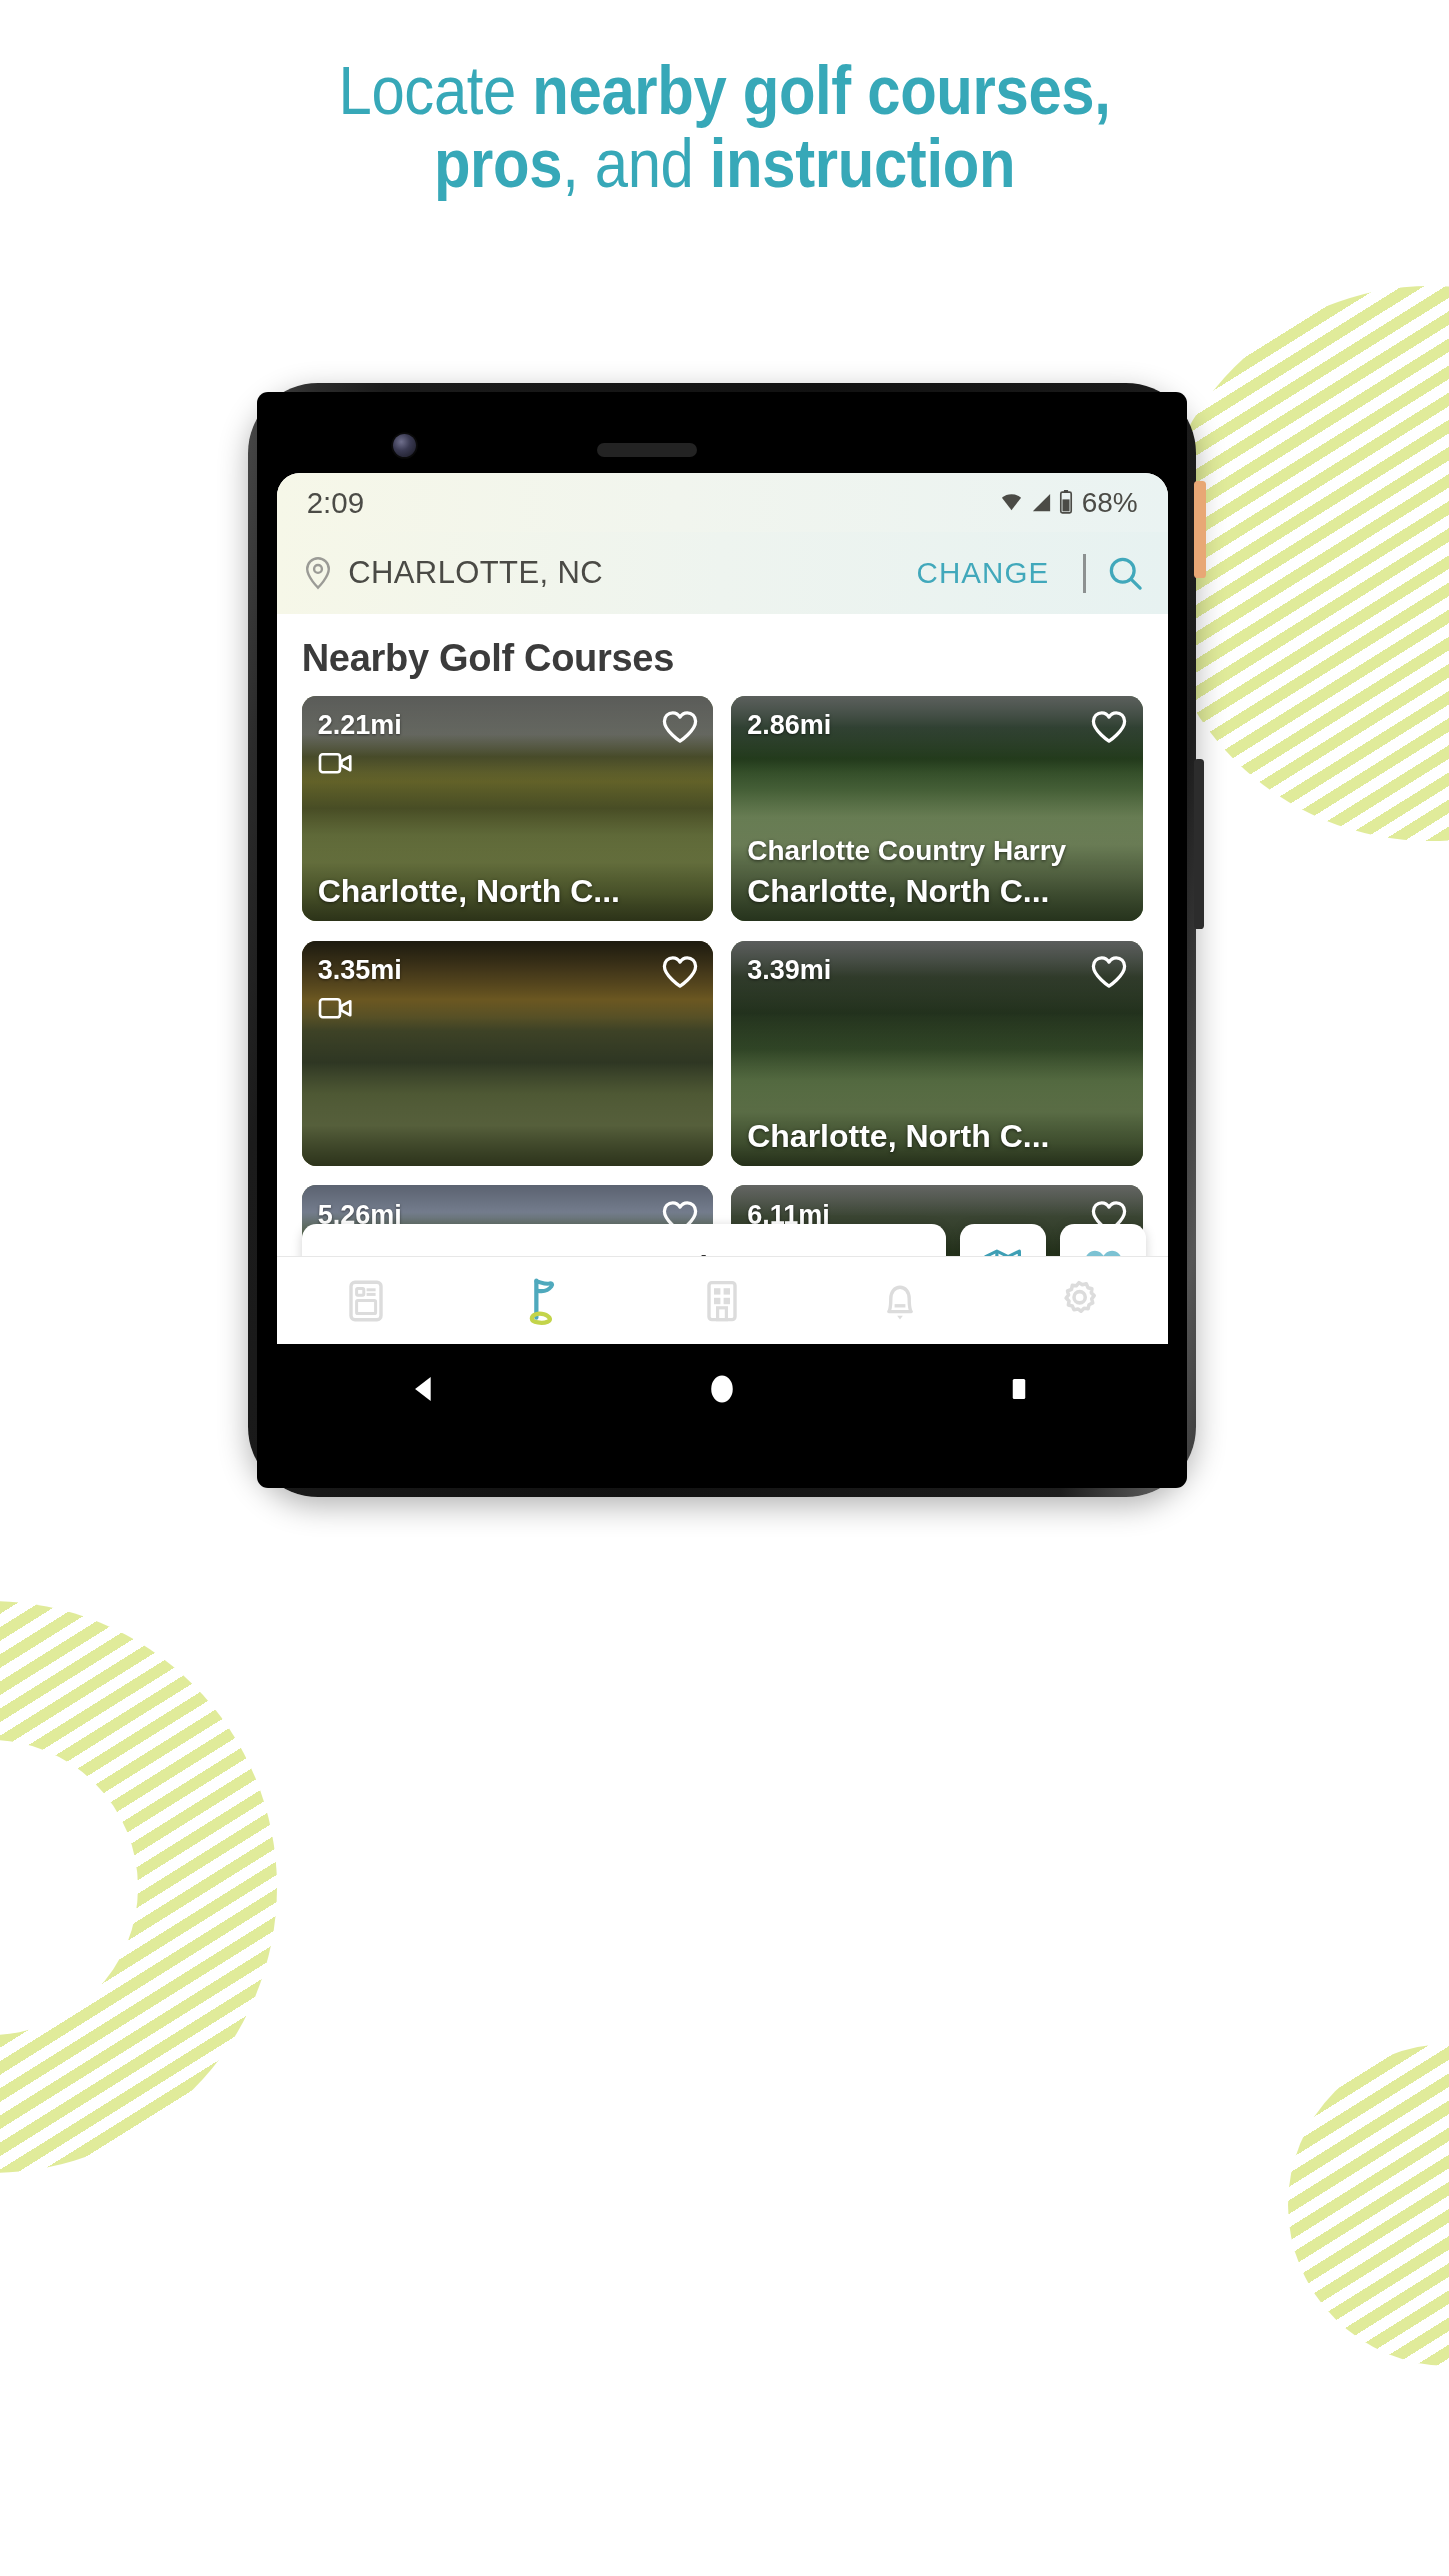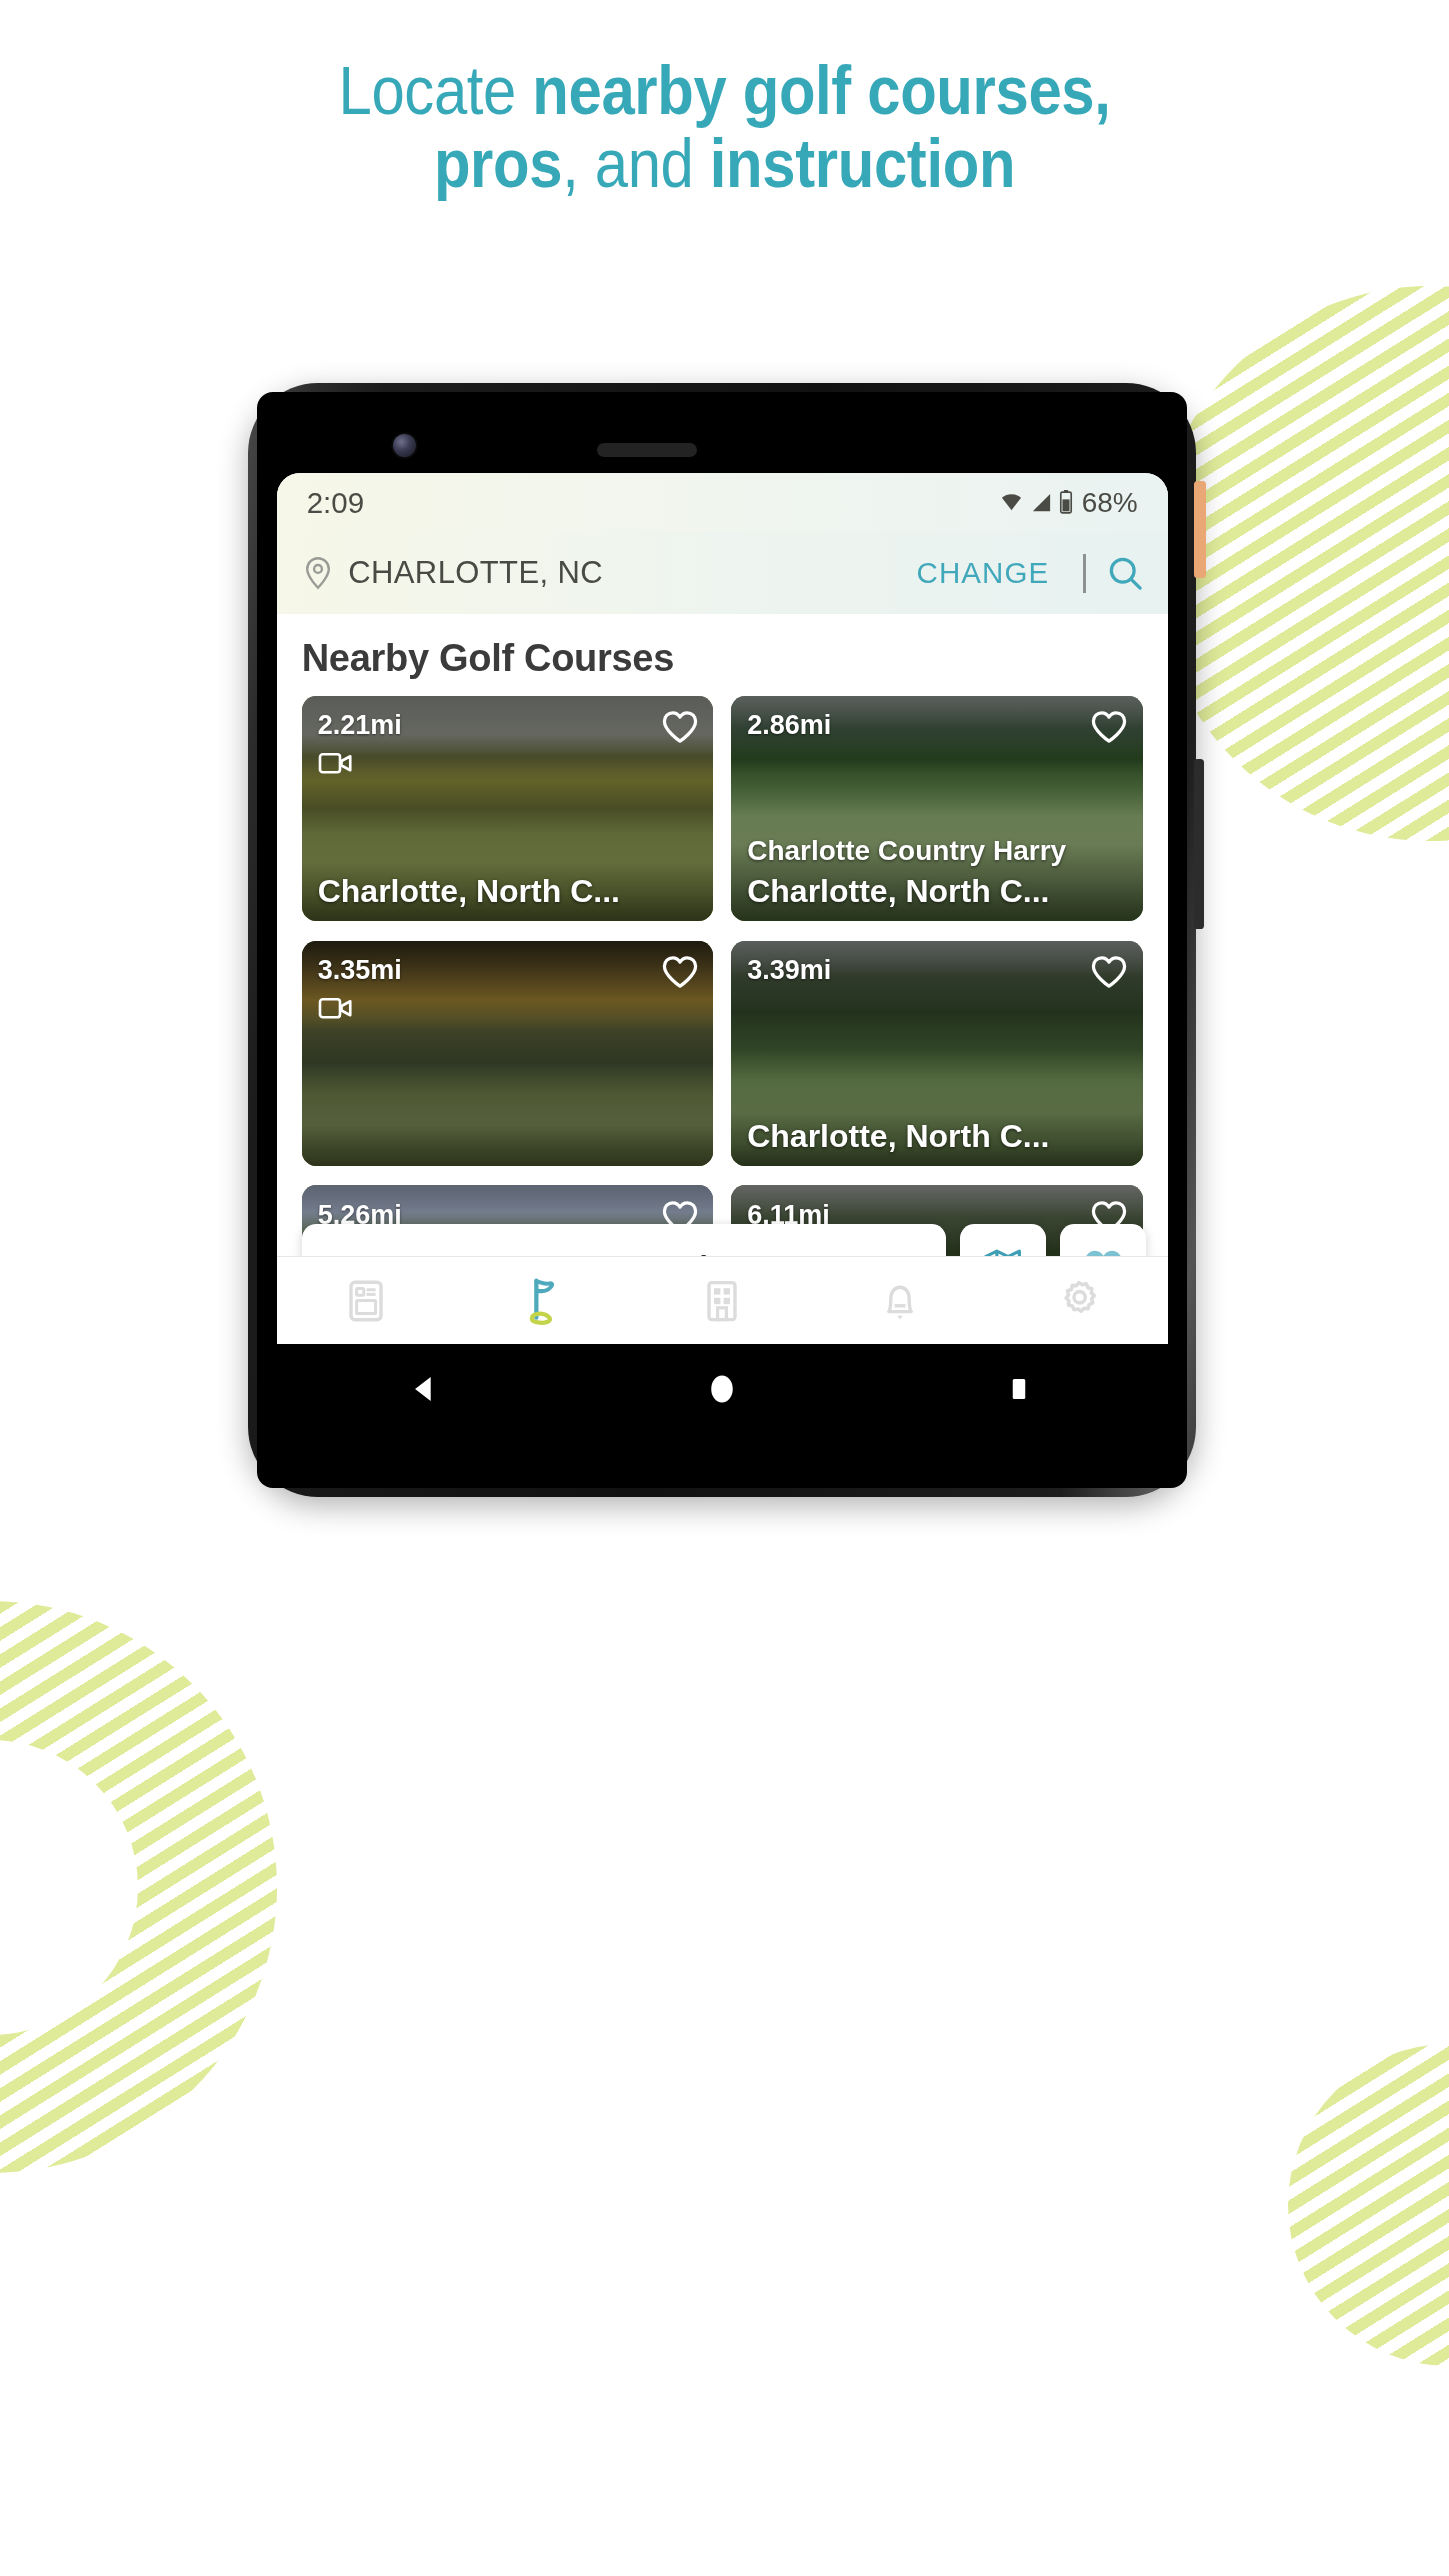--- a/index.html
+++ b/index.html
@@ -65,21 +65,21 @@
     position:absolute; inset:0;
     width:948px; height:1114px;
     background:linear-gradient(100deg,#4a4a4a 0%, #2b2b2b 6%, #1b1b1b 12%, #111 50%, #1d1d1d 88%, #555 96%, #3a3a3a 100%);
     border-radius:70px;
     box-shadow:0 9px 30px rgba(0,0,0,0.30);
   }
   #phone-inner {
     position:absolute; left:9px; top:9px;
     width:930px; height:1096px;
     background:#000;
-    border-radius:16px;
+    border-radius:11px;
     overflow:hidden;
   }
   
   #power-button {
     position:absolute; right:-9.8px; top:98px;
     width:11.6px; height:97px;
     background:#e8a775; border-radius:3.6px; z-index:7;
   }
   #volume-button {
     position:absolute; right:-8px; top:376px;

